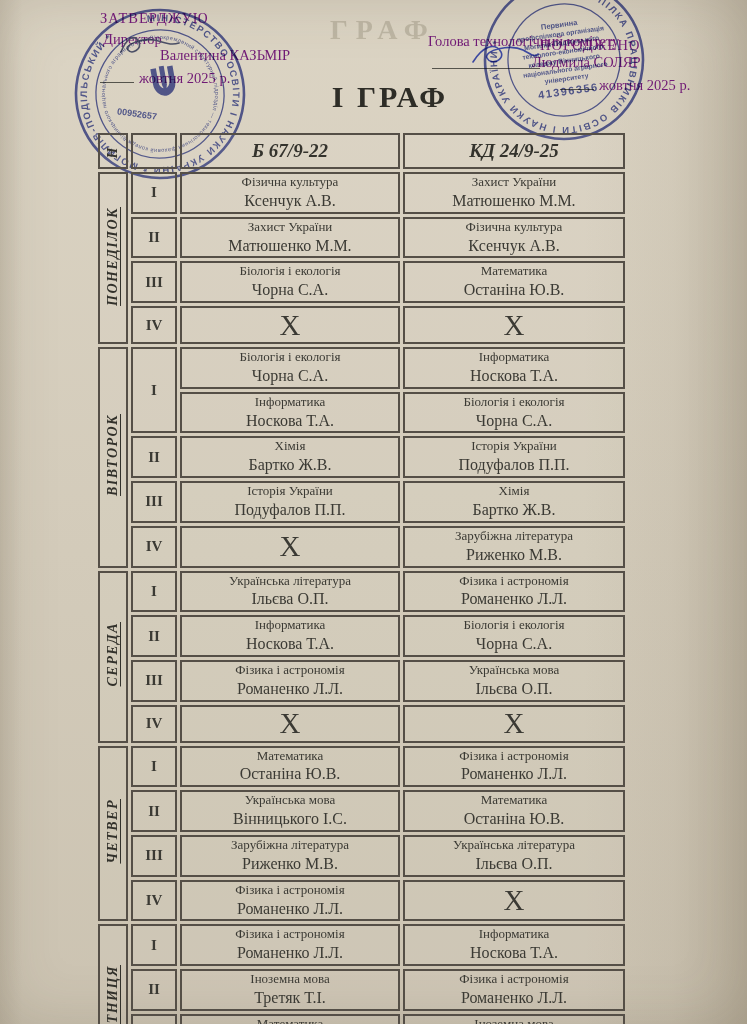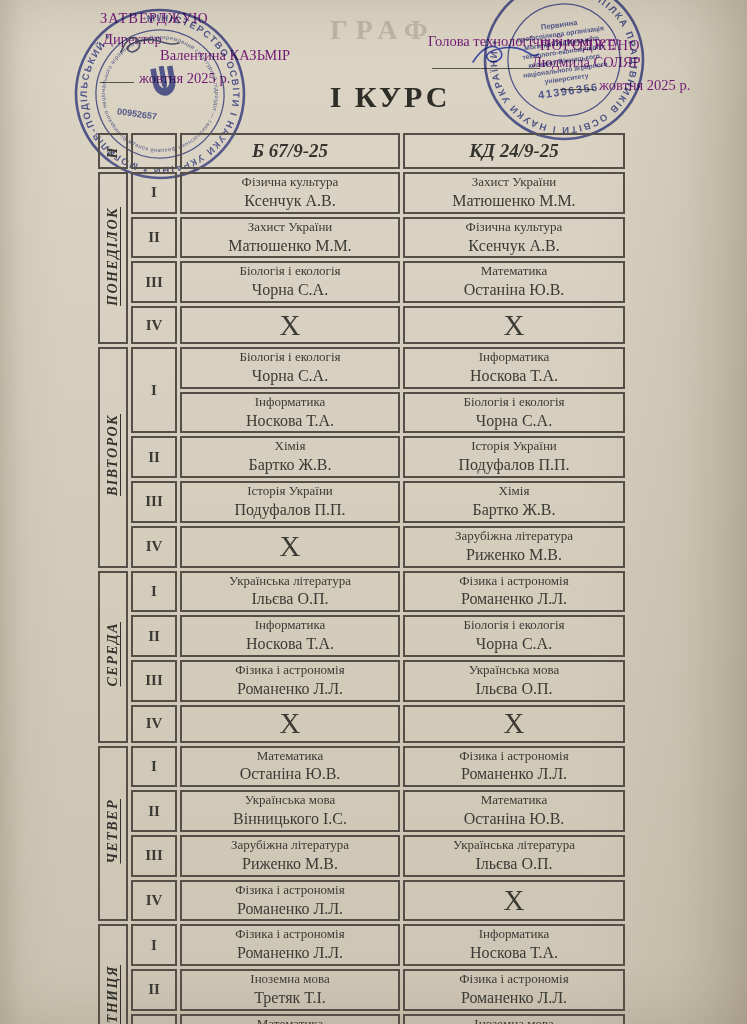--- a/index.html
+++ b/index.html
@@ -77,21 +77,21 @@
   <div class="abs stamp-text agr-1">ПОГОДЖЕНО</div>
   <div class="abs stamp-text agr-2">Голова технологічний комітету</div>
   <div class="abs stamp-text agr-name">Людмила СОЛЯР</div>
   <div class="abs stamp-text agr-date"><span class="dline"></span><span>жовтня 2025 р.</span></div>
   <div class="sig-line" style="left:432px;top:68px;width:108px"></div>
   <svg class="sigsvg" style="left:470px;top:40px" width="70" height="30" viewBox="0 0 70 30">
     <path d="M3,22 C13,6 25,2 31,12 C35,20 21,26 17,18 C13,10 41,4 53,10 C61,14 65,18 68,14" fill="none" stroke="#3d49a0" stroke-width="1.6" stroke-linecap="round"></path>
   </svg>
 </div>
 
-<div class="abs page-title">І КУРС</div>
+<div class="abs page-title">І ГРАФ</div>
 
 <svg class="seal" style="left:70px;top:4px;transform:rotate(-10deg)" width="180" height="180" viewBox="-90 -90 180 180">
   <defs>
     <path id="lr1" d="M 0,-73 A 73,73 0 1 1 -0.15,-73"></path>
     <path id="lr2" d="M 0,-55 A 55,55 0 1 1 -0.15,-55"></path>
   </defs>
   <g fill="none" stroke="#4752a8">
     <circle r="84" stroke-width="2.6"></circle>
     <circle r="64" stroke-width="1.3"></circle>
   </g>
@@ -135,21 +135,21 @@
   <colgroup>
     <col style="width:30px">
       <col style="width:46px">
       <col style="width:220px">
       <col style="width:222px">
   </colgroup>
   <thead>
     <tr>
       <th><span class="corner-label">Н</span></th>
       <th></th>
-      <th>Б 67/9-25</th>
+      <th>Б 67/9-22</th>
       <th>КД 24/9-25</th>
     </tr>
   </thead>
   <tbody>
       <tr>
         <td class="day-cell" rowspan="4"><span class="day-label">ПОНЕДІЛОК</span></td>
         <td class="num-cell" rowspan="1">I</td>
         <td class="subject-cell">
           <div class="subject">Фізична культура</div>
           <div class="teacher">Ксенчук А.В.</div>

